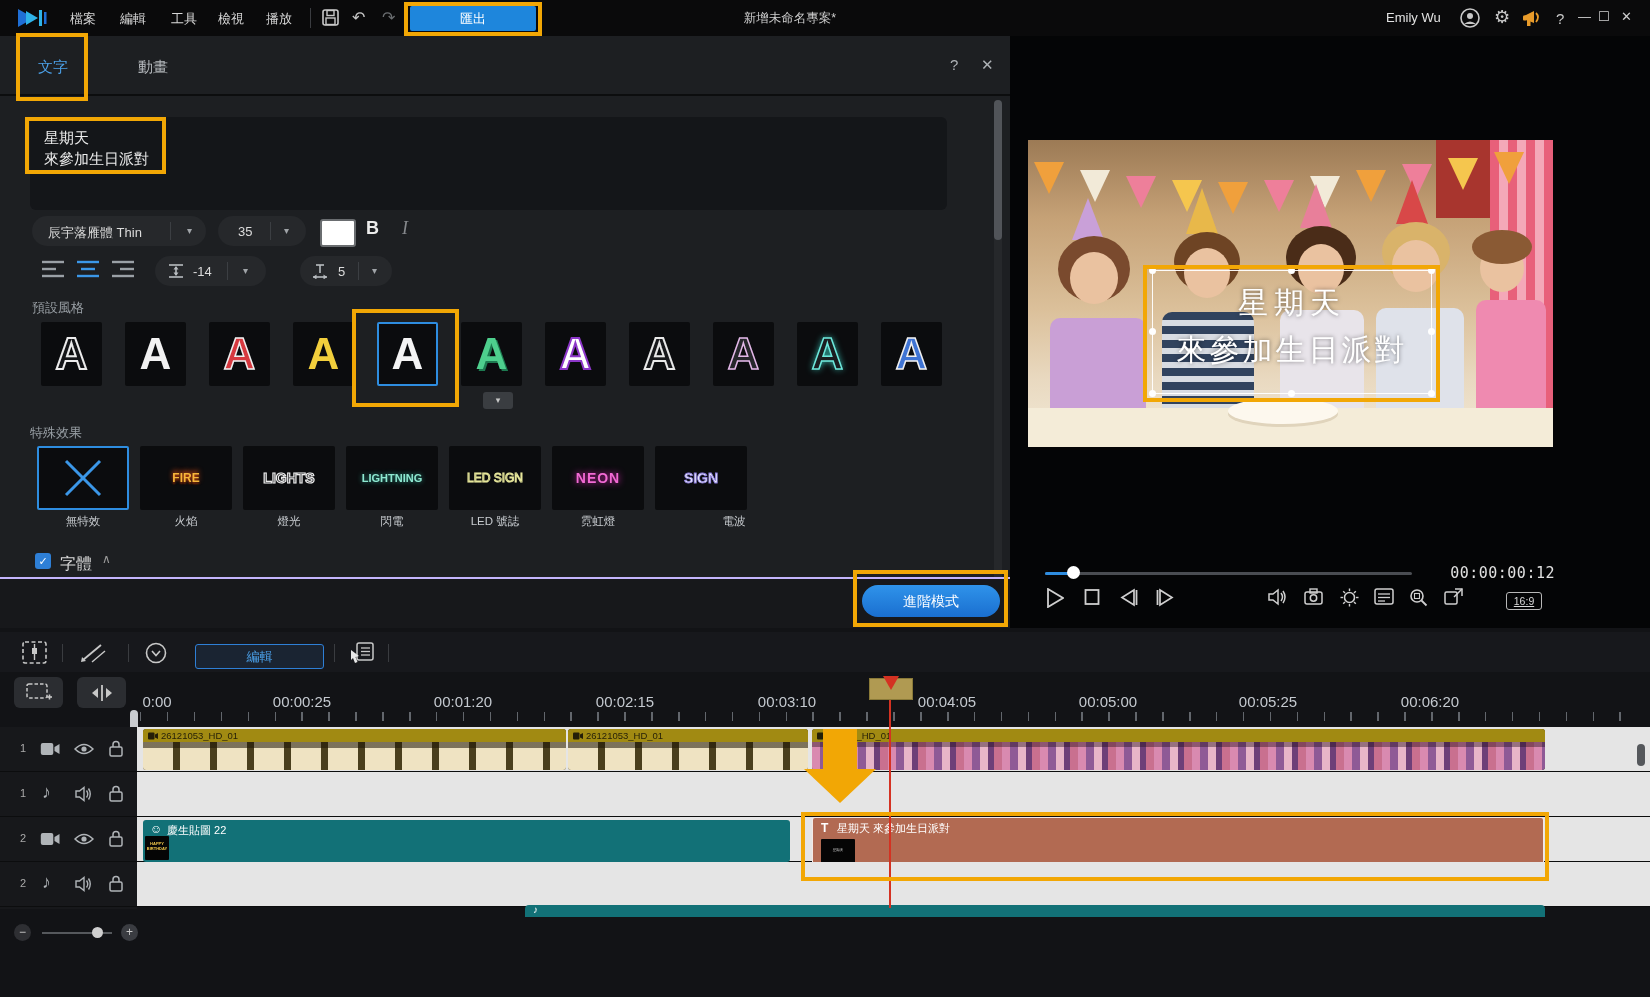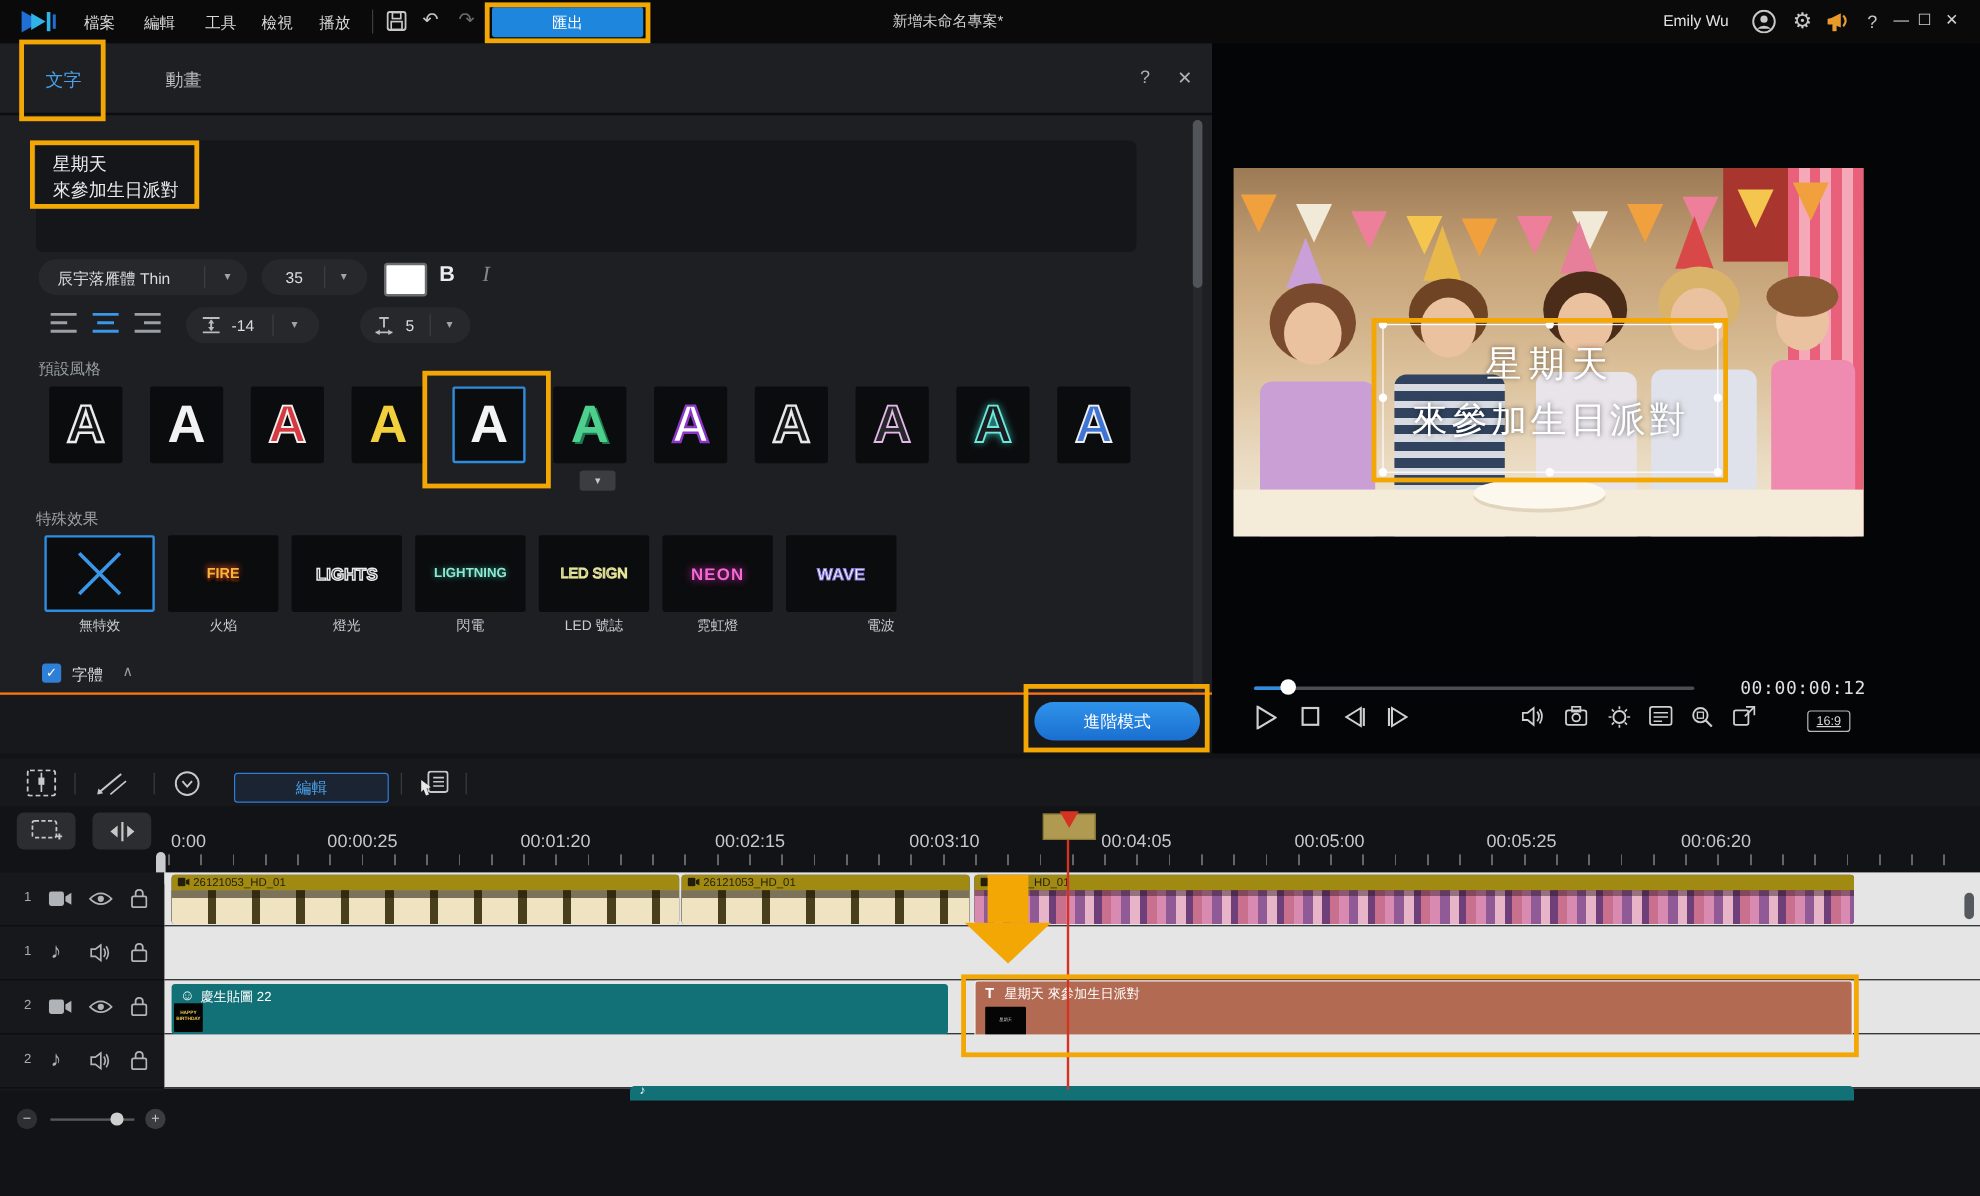--- a/index.html
+++ b/index.html
@@ -60,23 +60,23 @@
   .fx-label{position:absolute;top:478px;width:92px;text-align:center;font-size:11.5px;color:#c8ccd0;}
   .fx-none{border:2px solid #2e8de0;width:88px;height:60px;}
   .fx-fire{color:#f6b63a;font-size:12px;font-weight:bold;text-shadow:0 -2px 5px #e8541a,0 2px 2px #7a2808;}
   .fx-lights{color:rgba(0,0,0,0);-webkit-text-stroke:1.2px #ececec;font-size:14px;font-weight:bold;}
   .fx-lightning{color:#8ee8d0;font-size:11px;font-weight:bold;text-shadow:0 0 5px #2a9a8a;}
   .fx-led{color:#141410;-webkit-text-stroke:1px #e6e69a;font-size:12px;font-weight:normal;}
   .fx-neon{color:#f26ad4;font-size:14px;font-weight:bold;letter-spacing:1px;text-shadow:0 0 7px #d428b0;}
   .fx-wave{color:#eceef8;-webkit-text-stroke:.8px #8a7ae0;font-size:14px;font-weight:bold;}
   .chk{position:absolute;left:35px;top:517px;width:16px;height:16px;background:#2e7fd6;border-radius:3px;
        color:#fff;font-size:11px;text-align:center;line-height:16px;}
-  .chk-label{position:absolute;left:60px;top:518px;font-size:13px;color:#dadada;}
+  .chk-label{position:absolute;left:60px;top:518px;font-size:16px;color:#dadada;}
   .chk-chev{position:absolute;left:102px;top:516px;font-size:12px;color:#9a9a9a;}
-  .panel-foot{position:absolute;left:0;top:541px;width:1010px;height:51px;background:#17181b;border-top:2px solid #f97316;}
+  .panel-foot{position:absolute;left:0;top:541px;width:1010px;height:51px;background:#17181b;border-top:2px solid #c4b5fd;}
   .adv-btn{position:absolute;left:862px;top:547px;width:138px;height:32px;border-radius:17px;
            background:linear-gradient(180deg,#2f93ea,#1a6fd0);color:#fff;font-size:14px;text-align:center;line-height:32px;}
 
   
   .preview{position:absolute;left:1010px;top:36px;width:640px;height:592px;background:#040506;}
   .scene{position:absolute;left:18px;top:104px;width:525px;height:307px;overflow:hidden;
          background:linear-gradient(180deg,#9c7a55 0%,#c5a176 25%,#dbc09a 55%,#e9d9c0 78%,#f2ead8 100%);}
   .flag{position:absolute;width:0;height:0;border-left:15px solid transparent;border-right:15px solid transparent;}
   .hat{position:absolute;width:0;height:0;border-left:16px solid transparent;border-right:16px solid transparent;}
   .face{position:absolute;border-radius:50%;background:#eac2a0;}
@@ -296,21 +296,21 @@
     <div class="fx-tile" style="left:346px">
         <span class="fx-lightning">LIGHTNING</span>
       </div>
     <div class="fx-tile" style="left:449px">
         <span class="fx-led">LED SIGN</span>
       </div>
     <div class="fx-tile" style="left:552px">
         <span class="fx-neon">NEON</span>
       </div>
     <div class="fx-tile" style="left:655px">
-        <span class="fx-wave">WAVE</span>
+        <span class="fx-wave">SIGN</span>
       </div>
     <span class="fx-label" style="left:37px">無特效</span>
     <span class="fx-label" style="left:140px">火焰</span>
     <span class="fx-label" style="left:243px">燈光</span>
     <span class="fx-label" style="left:346px">閃電</span>
     <span class="fx-label" style="left:449px">LED 號誌</span>
     <span class="fx-label" style="left:552px">霓虹燈</span>
     <span class="fx-label" style="left:688px">電波</span>
 
     <div class="chk">✓</div>

